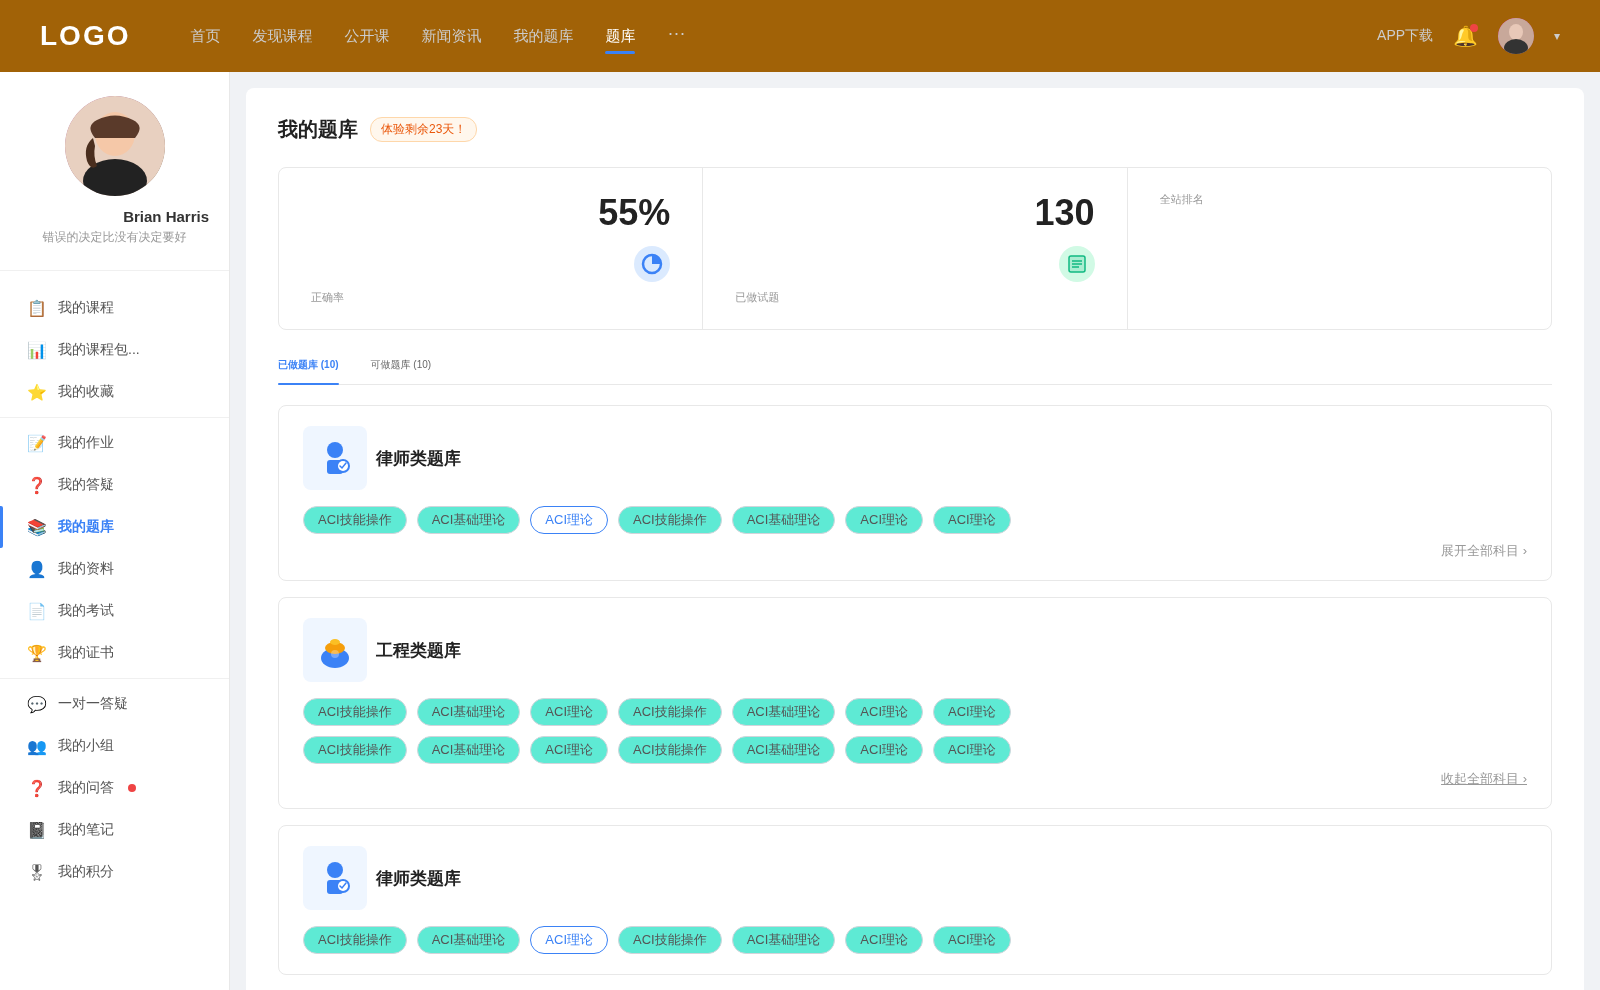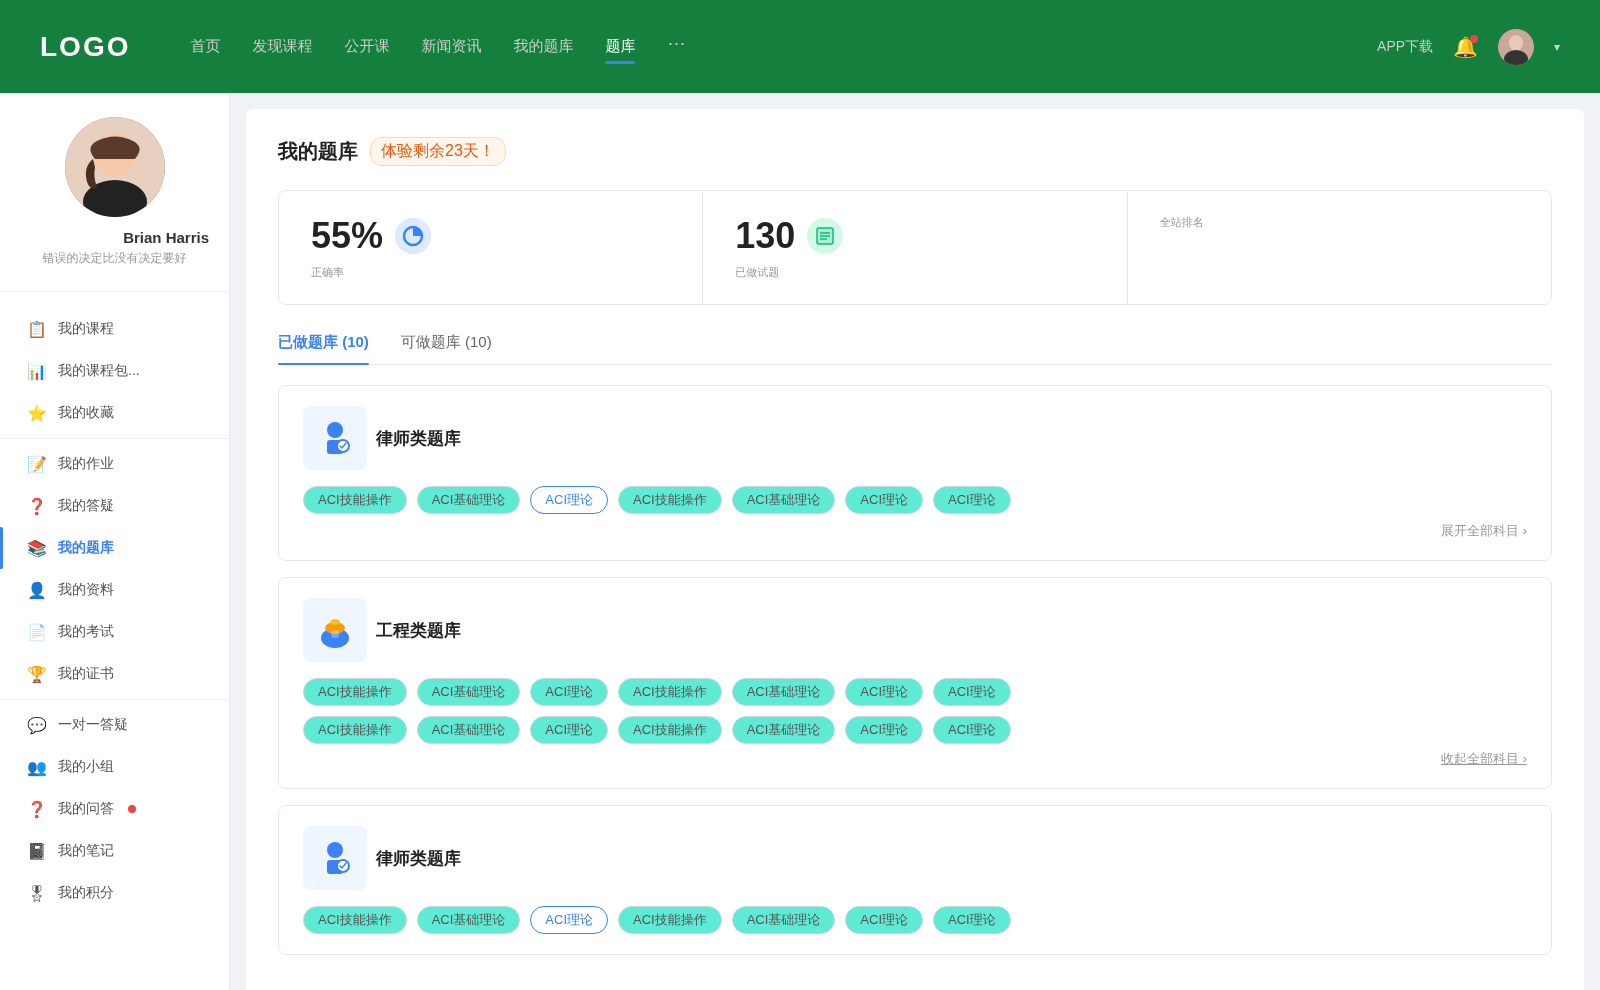--- a/index.html
+++ b/index.html
@@ -1,21 +1,21 @@
 <!DOCTYPE html>
 <html><head>
   <meta charset="utf-8">
   <style>
     * { box-sizing: border-box; margin: 0; padding: 0; }
     body { font-family: -apple-system, BlinkMacSystemFont, 'PingFang SC', 'Microsoft YaHei', sans-serif; background: #f0f2f5; min-height: 990px; }
 
     
     .navbar {
-      background: #15803d;
-      height: 93px;
+      background: #a16207;
+      height: 72px;
       display: flex;
       align-items: center;
       padding: 16px 40px;
       gap: 40px;
     }
     .nav-logo {
       color: white;
       font-size: 28px;
       font-weight: 900;
       letter-spacing: 2px;
@@ -186,21 +186,21 @@
     }
     .page-title {
       font-size: 20px;
       font-weight: 700;
       color: #222;
     }
     .trial-badge {
       background: #fff7ed;
       border: 1px solid #fed7aa;
       color: #ea580c;
-      font-size: 16px;
+      font-size: 12px;
       padding: 3px 10px;
       border-radius: 12px;
     }
 
     
     .stats-row {
       display: flex;
       gap: 0;
       margin-bottom: 28px;
       border: 1px solid #e8e8e8;
@@ -211,22 +211,23 @@
       flex: 1;
       padding: 24px 32px;
       border-right: 1px solid #e8e8e8;
       display: flex;
       flex-direction: column;
       gap: 8px;
     }
     .stat-card:last-child { border-right: none; }
     .stat-top {
       display: flex;
-      align-items: center;
+      align-items: flex-end;
       gap: 12px;
+      flex-direction: column;
     }
     .stat-value {
       font-size: 36px;
       font-weight: 700;
       color: #222;
     }
     .stat-icon {
       width: 36px; height: 36px;
       border-radius: 50%;
       display: flex; align-items: center; justify-content: center;
@@ -242,21 +243,21 @@
     }
 
     
     .tab-row {
       display: flex;
       gap: 32px;
       margin-bottom: 20px;
       border-bottom: 1px solid #e8e8e8;
     }
     .tab-item {
-      font-size: 15px;
+      font-size: 10px;
       color: #666;
       padding-bottom: 12px;
       cursor: pointer;
       position: relative;
     }
     .tab-item.active {
       color: #3b82f6;
       font-weight: 600;
     }
     .tab-item.active::after {

